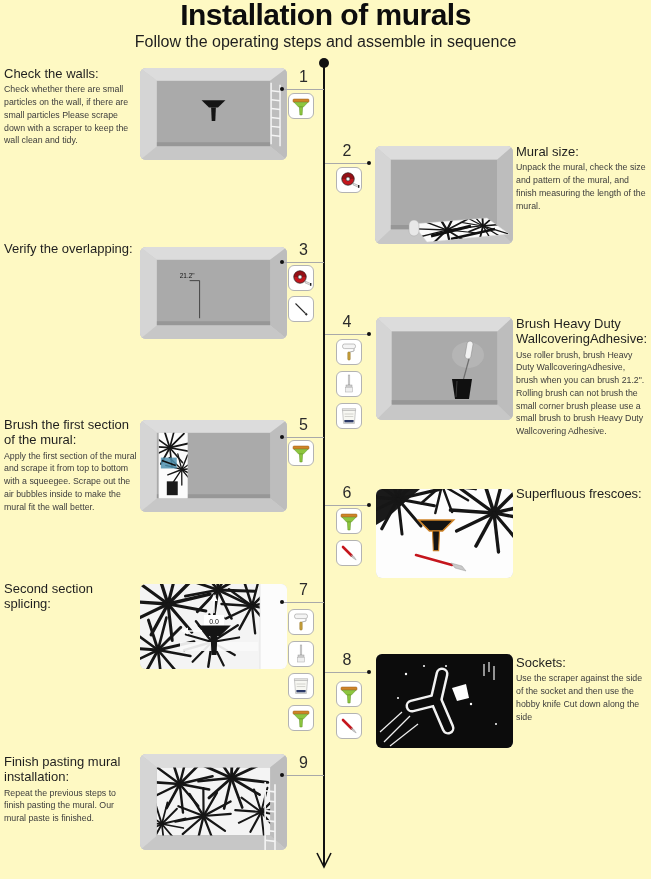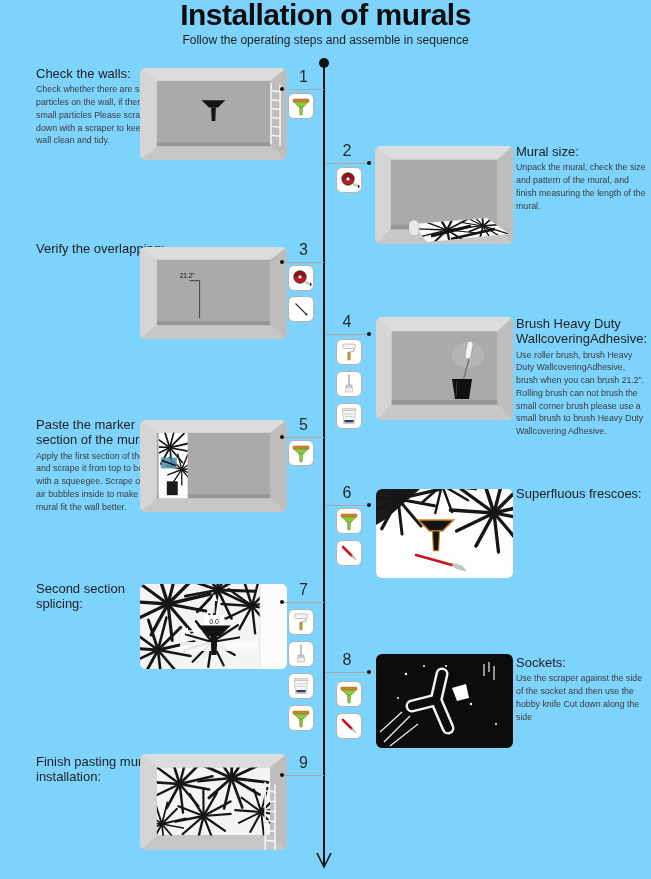--- a/index.html
+++ b/index.html
@@ -1,26 +1,26 @@
 <!DOCTYPE html>
 <html><head>
 <meta charset="utf-8">
 <style>
   html,body{margin:0;padding:0;background:#fff;}
-  .page{position:relative;width:651px;height:879px;background:#7dd3fc;
+  .page{position:relative;width:651px;height:879px;background:#fef9c3;
         font-family:"Liberation Sans",sans-serif;overflow:hidden;}
   .title{position:absolute;top:-2px;left:0;width:100%;text-align:center;
          font-size:30px;font-weight:700;color:#0d0d0d;letter-spacing:-0.5px;}
   .subtitle{position:absolute;top:33px;left:0;width:100%;text-align:center;
-            font-size:12px;color:#1e1e1e;}
+            font-size:16px;color:#1e1e1e;}
   .tl-line{position:absolute;left:323px;top:62px;width:2px;height:804px;background:#111;}
   .tl-dot{position:absolute;left:319px;top:58px;width:10px;height:10px;border-radius:50%;background:#111;}
   .tl-arrow{position:absolute;left:315px;top:851px;}
   .tb{position:absolute;}
-  .tb-left{left:4px;width:134px;margin-left:32px;}
+  .tb-left{left:4px;width:134px;}
   .tb-right{left:516px;width:133px;}
   .h{margin:0 0 2px 0;font-size:13px;font-weight:400;color:#1f1f1f;line-height:1.18;}
   .b{margin:0;font-size:8.8px;color:#3c3c3c;line-height:1.45;word-wrap:break-word;}
   .num{position:absolute;font-size:16px;color:#2b2b2b;text-align:center;}
   .conn{position:absolute;height:1px;background:#a9a9a9;}
   .cdot{position:absolute;width:4px;height:4px;border-radius:50%;background:#111;}
   .icon-box{position:absolute;width:26px;height:26px;background:#fff;border:1px solid #b3b3b3;
             border-radius:6px;display:flex;align-items:center;justify-content:center;box-sizing:border-box;}
   .icon-box svg{display:block;}
   .photo{position:absolute;border-radius:6px;overflow:hidden;background:#cdcdcd;}
@@ -219,21 +219,21 @@
       <polygon points="76,62 96,62 93,82 79,82" fill="#101010"></polygon>
       <line x1="81" y1="64" x2="80" y2="80" stroke="#3c3c3c" stroke-width="1"></line>
     </svg>
   </div>
   <div class="tb tb-right" style="top:316px">
     <h3 class="h">Brush Heavy Duty WallcoveringAdhesive:</h3>
     <p class="b">Use roller brush, brush Heavy Duty WallcoveringAdhesive, brush when you can brush 21.2". Rolling brush can not brush the small corner brush please use a small brush to brush Heavy Duty Wallcovering Adhesive.</p>
   </div>
 
   <div class="tb tb-left" style="top:417px">
-    <h3 class="h">Paste the marker section of the mural:</h3>
+    <h3 class="h">Brush the first section of the mural:</h3>
     <p class="b">Apply the first section of the mural and scrape it from top to bottom with a squeegee. Scrape out the air bubbles inside to make the mural fit the wall better.</p>
   </div>
   <div class="photo" style="left:140px;top:420px;width:147px;height:92px">
     <svg width="147" height="92" viewBox="0 0 148 93" preserveAspectRatio="none">
       <use href="#sym-room"></use>
       <clipPath id="clip-s5">
           <rect x="19" y="13" width="29" height="66"></rect>
         </clipPath>
       <rect x="19" y="13" width="29" height="66" fill="#fbfbfb" stroke="#e2e2e2" stroke-width="0.4"></rect>
       <g clip-path="url(#clip-s5)">
@@ -380,20 +380,21 @@
       </g>
     </svg>
   </div>
   <div class="tb tb-right" style="top:655px">
     <h3 class="h">Sockets:</h3>
     <p class="b">Use the scraper against the side of the socket and then use the hobby knife Cut down along the side</p>
   </div>
 
   <div class="tb tb-left" style="top:754px">
     <h3 class="h">Finish pasting mural installation:</h3>
+    <p class="b">Repeat the previous steps to finish pasting the mural. Our mural paste is finished.</p>
   </div>
   <div class="photo" style="left:140px;top:754px;width:147px;height:96px">
     <svg width="147" height="96" viewBox="0 0 148 96" preserveAspectRatio="none">
       <use href="#sym-room" transform="scale(1,1.032)"></use>
       <clipPath id="clip-s9">
           <rect x="17" y="13.4" width="114" height="68"></rect>
         </clipPath>
       <rect x="17" y="13.4" width="114" height="68" fill="#f4f4f4"></rect>
       <g clip-path="url(#clip-s9)">
         <use href="#sym-palm" transform="translate(40,30) scale(1.1)"></use>

